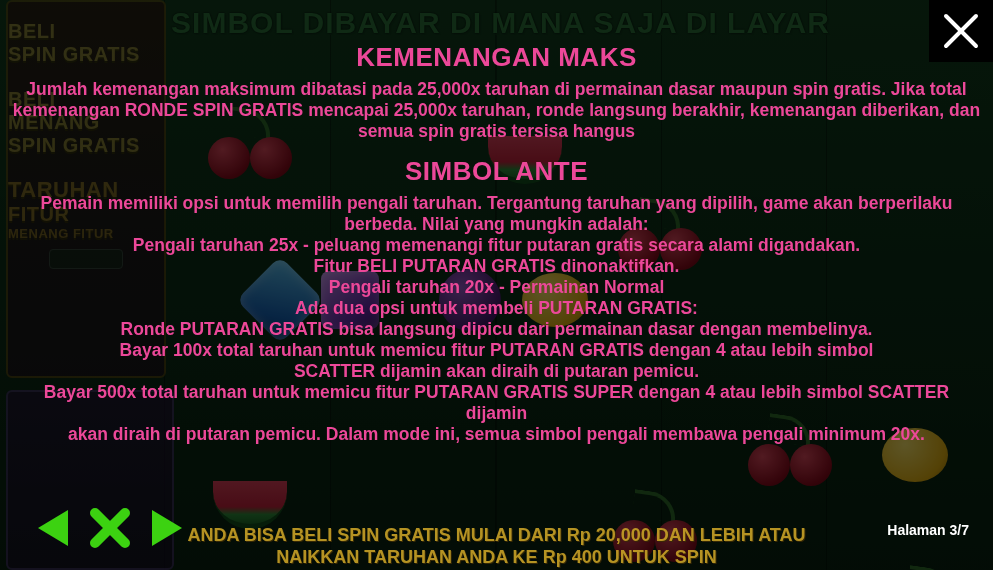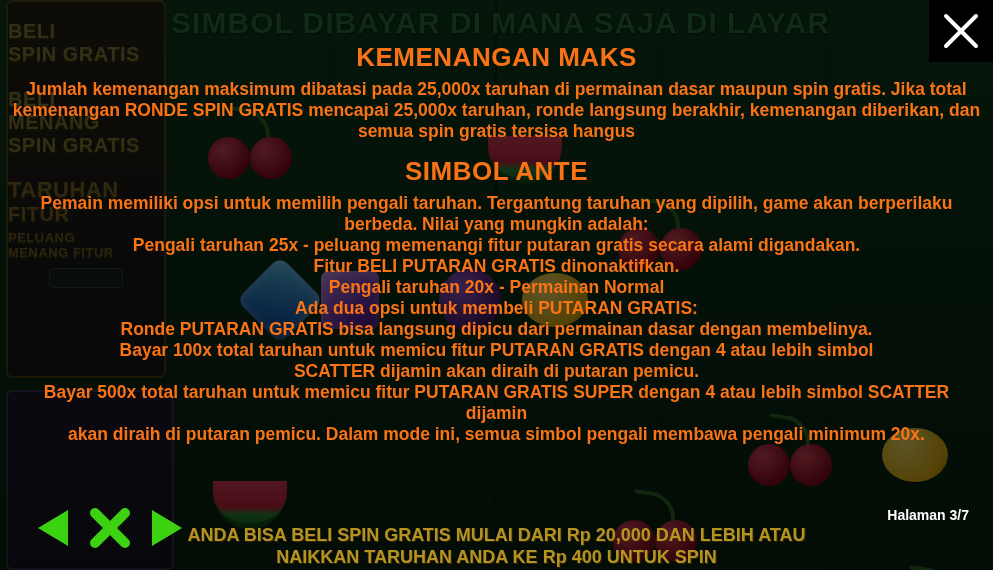--- a/index.html
+++ b/index.html
@@ -130,21 +130,21 @@
 
   
   .info-overlay {
     position:absolute; inset:0;
     background: rgba(0,0,0,0.62);
   }
   .info-scroll {
     position:absolute;
     left:0; right:0; top:34px; bottom:60px;
     padding: 0 12px;
-    color:#f97316;
+    color:#ec4899;
     text-align:center;
   }
   .sec-title {
     font-size:26px; font-weight:bold; letter-spacing:0.5px;
     margin-top:14px; margin-bottom:6px;
   }
   .sec-title.first { margin-top:8px; }
   .body-line {
     font-size:17.5px;
     line-height:21px;
@@ -160,21 +160,21 @@
   }
   .close-btn svg { display:block; }
 
   
   .nav {
     position:absolute; left:34px; bottom:16px;
     display:flex; align-items:center; gap:14px;
   }
   .nav-icon { cursor:pointer; }
   .page-label {
-    position:absolute; right:24px; bottom:47px;
+    position:absolute; right:24px; bottom:32px;
     color:#ffffff; font-size:14px; font-weight:bold;
   }
 </style>
 </head>
 <body>
 
 <div id="root">
 
   <div class="reels">
     <div class="reel-col" style="left:0%"></div>
@@ -210,21 +210,20 @@
   </div>
 
   <div class="promo-top">
     <div class="promo-line t1">BELI</div>
     <div class="promo-line t2">SPIN GRATIS</div>
     <div class="promo-line t3">BELI</div>
     <div class="promo-line t4">MENANG</div>
     <div class="promo-line t5">SPIN GRATIS</div>
     <div class="promo-line t6">TARUHAN</div>
     <div class="promo-line t8">FITUR</div>
-    <div class="promo-line t9">PELUANG</div>
     <div class="promo-line t10">MENANG FITUR</div>
     <div class="promo-btn"></div>
   </div>
   <div class="promo-bottom"></div>
 
   <div class="banner-top">SIMBOL DIBAYAR DI MANA SAJA DI LAYAR</div>
 
   <div class="info-overlay"></div>
 
   <div class="info-scroll">

